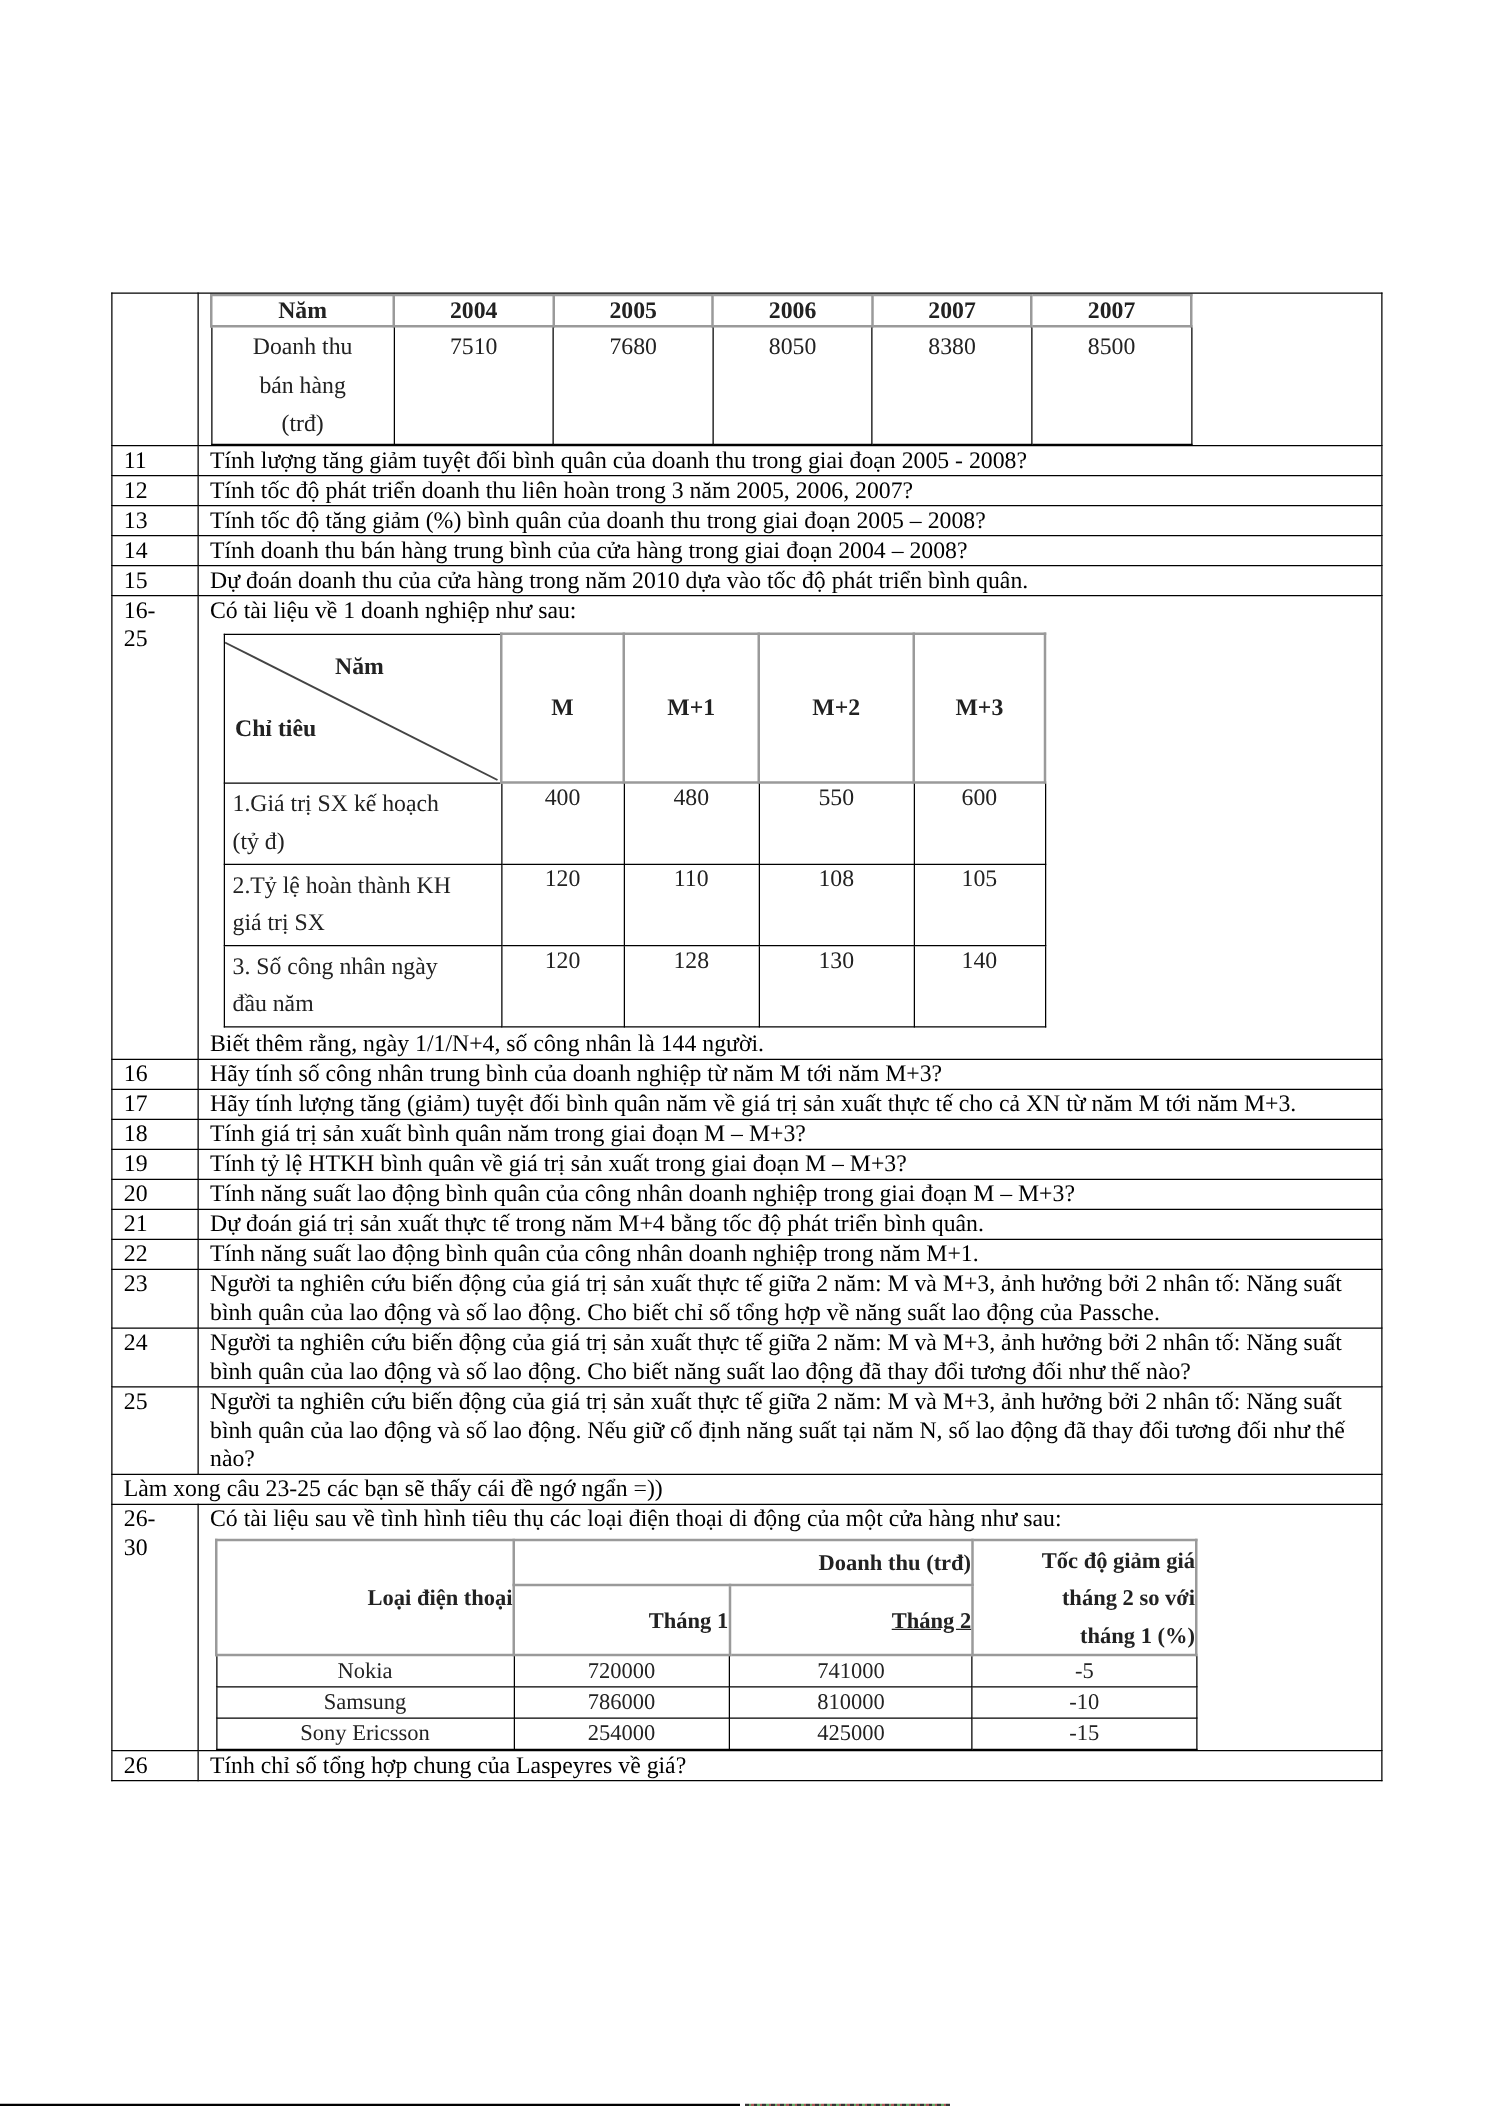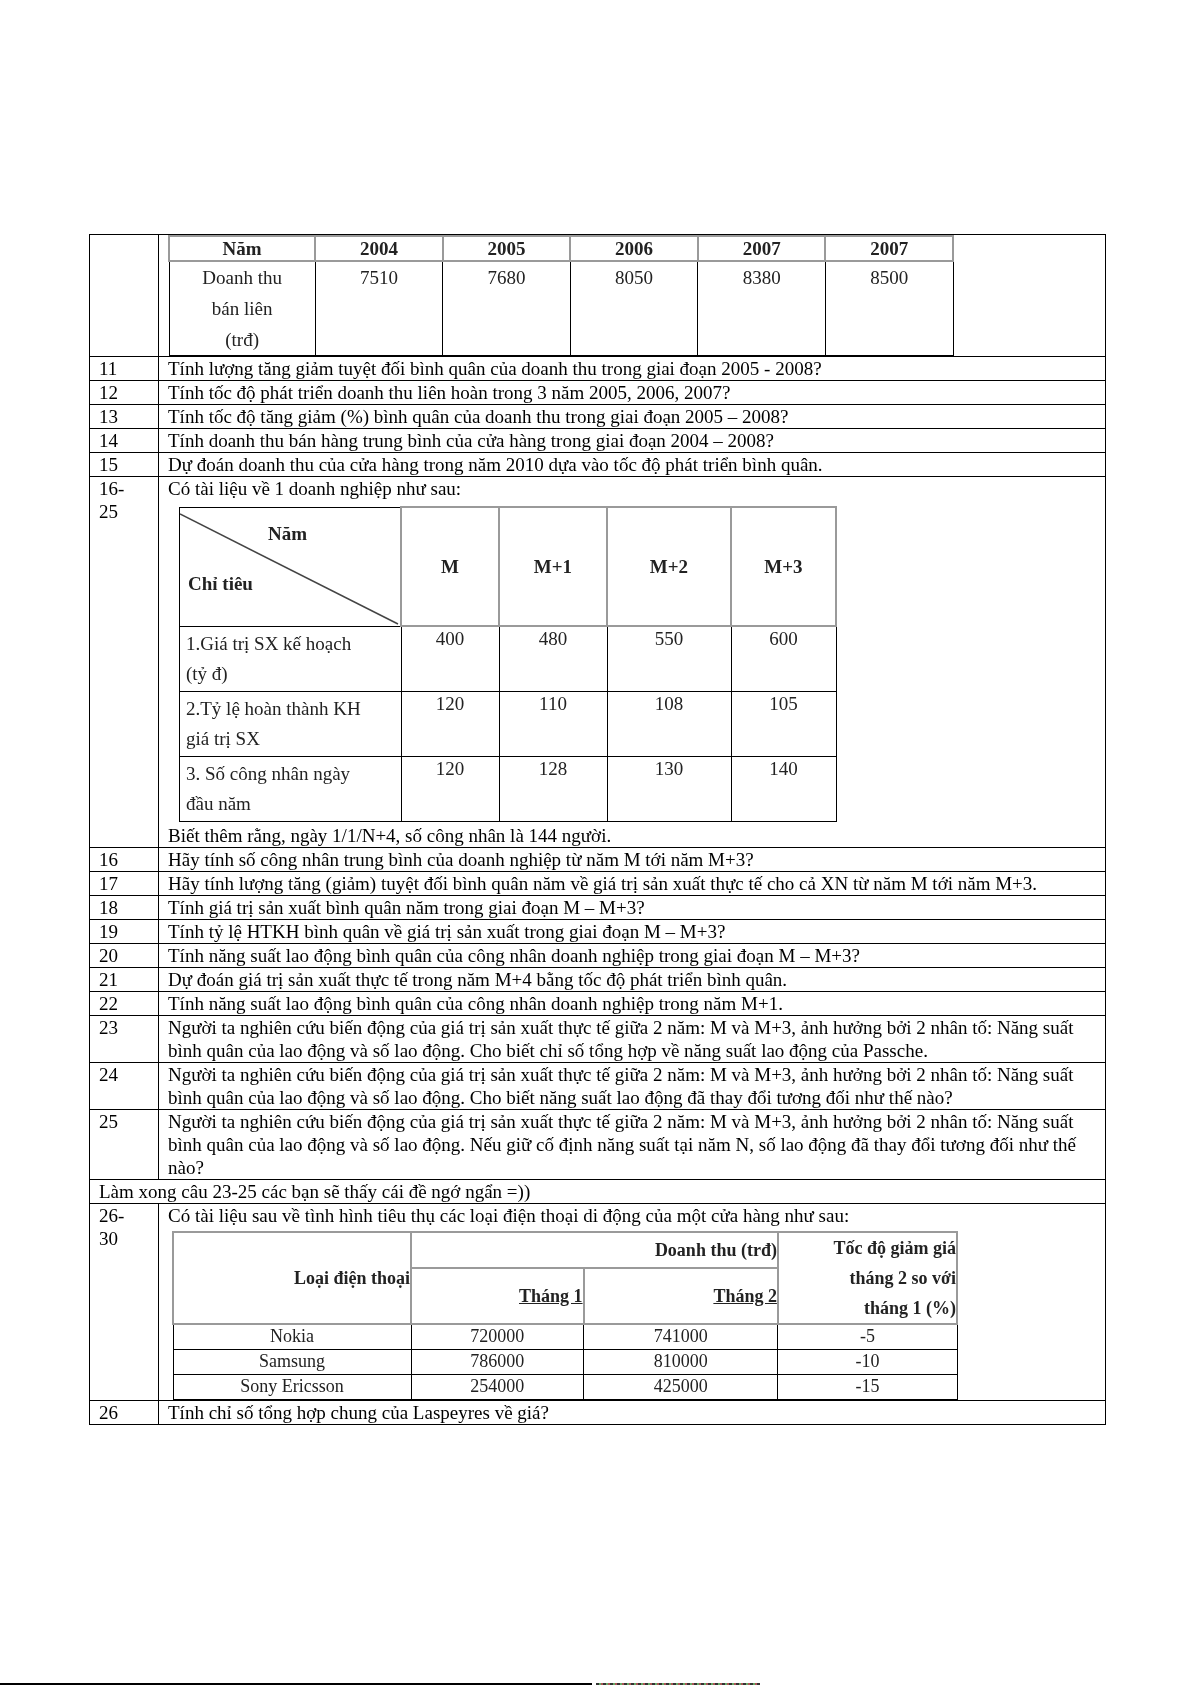--- a/index.html
+++ b/index.html
@@ -87,21 +87,21 @@
             <th class="c0">Năm</th>
             <th class="c">2004</th>
             <th class="c">2005</th>
             <th class="c">2006</th>
             <th class="c">2007</th>
             <th class="c">2007</th>
           </tr>
           <tr>
             <td class="c0">
               <div>Doanh thu</div>
-              <div>bán liên</div>
+              <div>bán hàng</div>
               <div>(trđ)</div>
             </td>
             <td>7510</td>
             <td>7680</td>
             <td>8050</td>
             <td>8380</td>
             <td>8500</td>
           </tr>
         </tbody>
             </table>
@@ -244,21 +244,21 @@
                 <tr>
             <th rowspan="2" style="width:216px">Loại điện thoại</th>
             <th colspan="2">Doanh thu (trđ)</th>
             <th rowspan="2" style="width:162px; line-height:30px;border-radius:19px;">
               <div>Tốc độ giảm giá</div>
               <div>tháng 2 so với</div>
               <div>tháng 1 (%)</div>
             </th>
           </tr>
           <tr>
-            <th style="width:156px; line-height:50px;text-decoration:underline;">Tháng 1</th>
+            <th style="width:156px; line-height:50px;">Tháng 1</th>
             <th style="width:176px; line-height:50px;text-decoration:underline;">Tháng 2</th>
           </tr>
           <tr>
             <td>Nokia</td>
             <td>720000</td>
             <td>741000</td>
             <td>-5</td>
           </tr>
           <tr>
             <td>Samsung</td>

